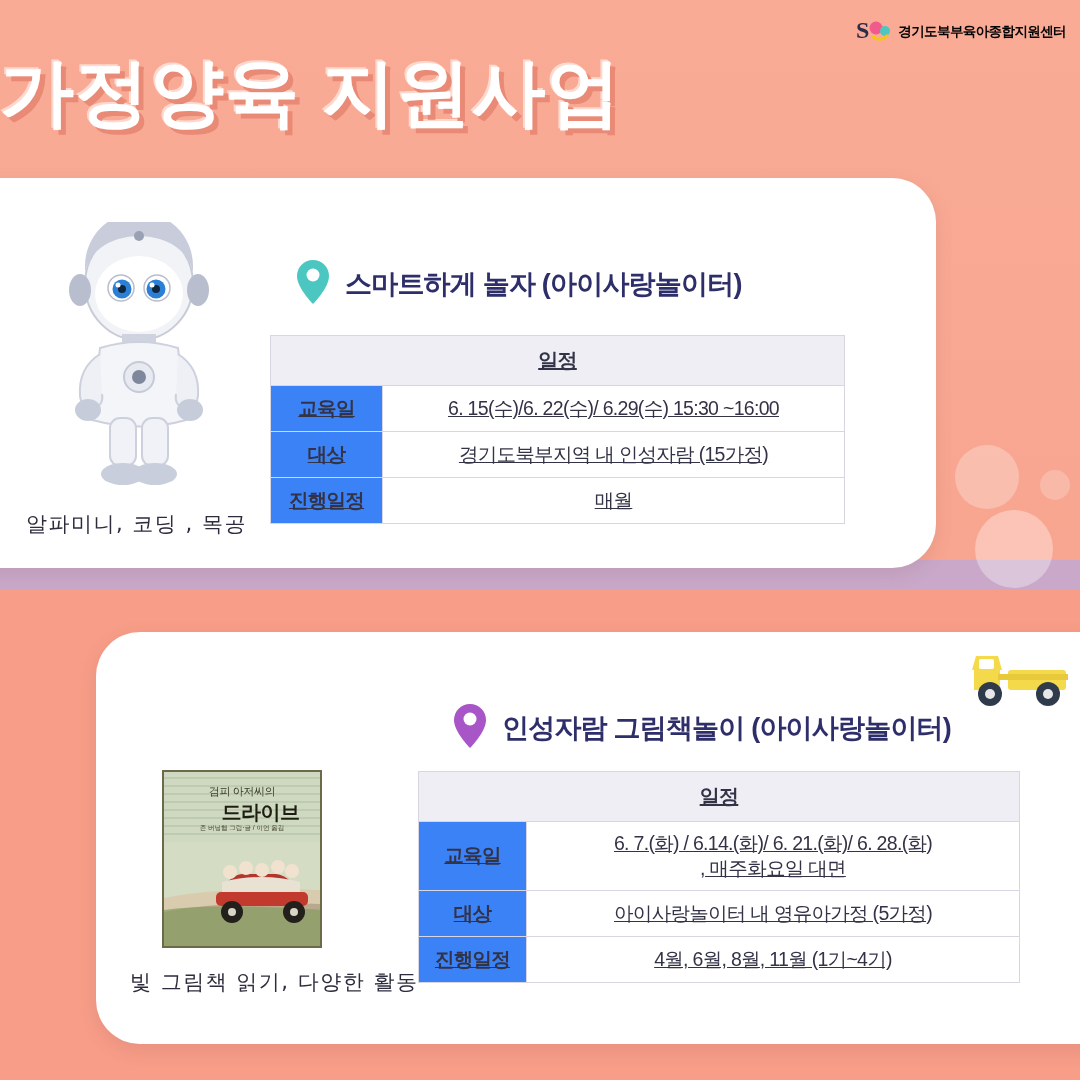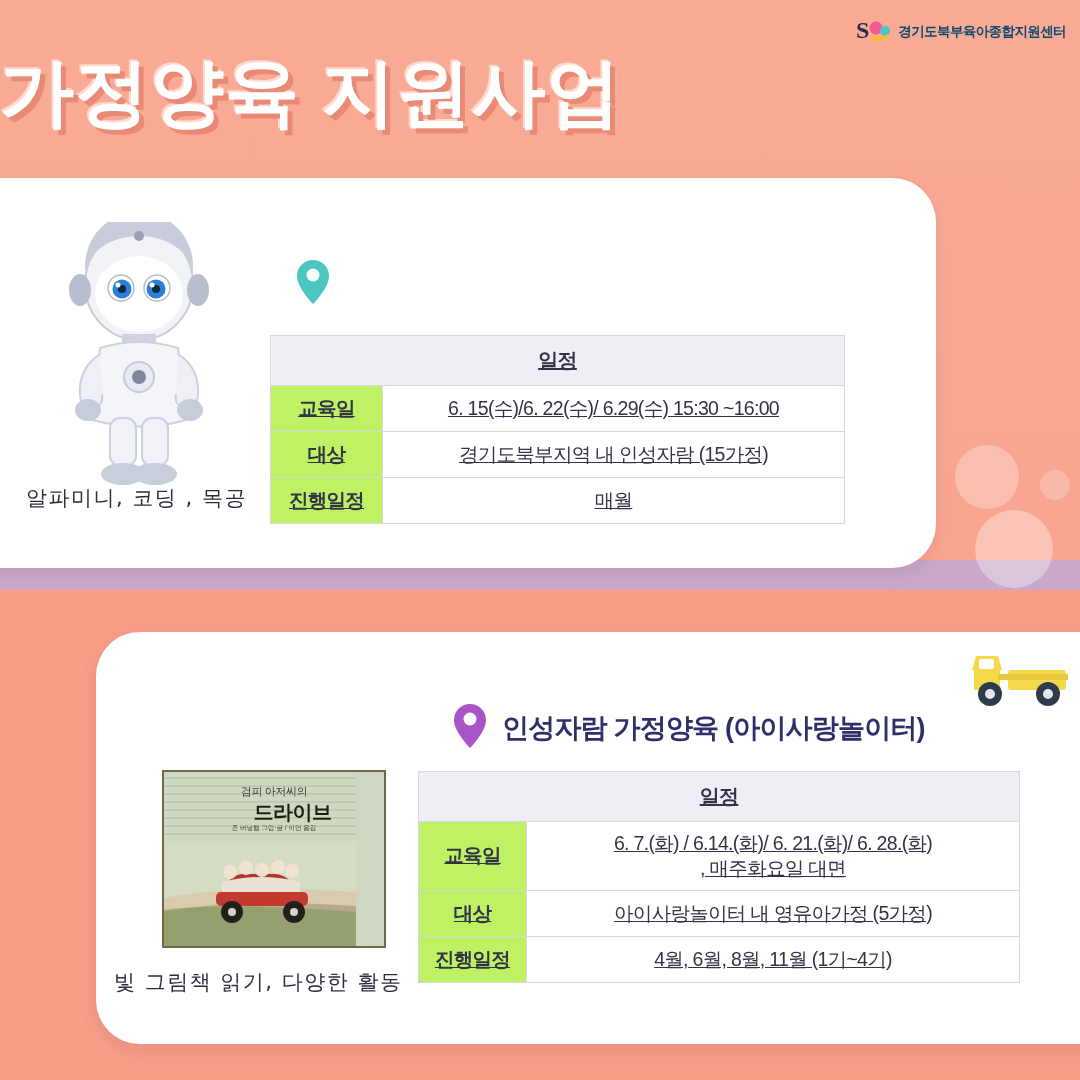--- a/index.html
+++ b/index.html
@@ -53,21 +53,21 @@
     display: flex;
     align-items: center;
     gap: 6px;
   }
   .logo-mark {
     display: block;
   }
   .logo-text {
     font-size: 13.5px;
     font-weight: 700;
-    color: #0c4a6e;
+    color: #000000;
     letter-spacing: -0.6px;
     white-space: nowrap;
   }
 
   .main-title {
     position: absolute;
     top: 44px;
     left: 0; right: 0;
     font-size: 74px;
     font-weight: 900;
@@ -136,53 +136,53 @@
     font-weight: 500;
     text-decoration: underline;
   }
   table th.hdr {
     background: #eeeef4;
     font-weight: 700;
     padding: 11px 0;
     font-size: 20px;
   }
   table td.label {
-    background: #bef264;
+    background: #3b82f6;
     font-weight: 700;
     width: 112px;
     padding: 9px 0;
   }
   table.sched-2 td.label { width: 108px; }
   table td.val {
     padding: 9px 16px;
     line-height: 1.28;
   }
   table .tall { padding: 16px 8px; }
 
   
   .caption {
     position: absolute;
     font-family: "DejaVu Sans", sans-serif;
     font-size: 21px;
     color: #2c2c3d;
     letter-spacing: 1.5px;
     white-space: nowrap;
   }
-  .caption-1 { left: 26px; top: 484px; }
-  .caption-2 { left: 114px; top: 968px; }
+  .caption-1 { left: 26px; top: 510px; }
+  .caption-2 { left: 130px; top: 968px; }
 
   
   .robot { position: absolute; left: 44px; top: 222px; }
 
   
   .book {
     position: absolute;
     left: 162px;
     top: 770px;
-    width: 224px;
+    width: 160px;
     height: 178px;
     border: 2px solid #6d6a4a;
     background: #cfd7c0;
     overflow: hidden;
   }
   .book-inner { position: absolute; inset: 0; }
   .book-title-sm {
     position: absolute;
     left: 0; right: 0; top: 12px;
     text-align: center;
@@ -275,20 +275,21 @@
 
 <div class="caption caption-1">알파미니, 코딩 , 목공</div>
 
 <div class="sec-head sec-head-1">
   <span class="pin">
     <svg width="36" height="48" viewBox="0 0 36 48">
       <path d="M18 2 C9 2 2 9 2 18 C2 30 18 46 18 46 C18 46 34 30 34 18 C34 9 27 2 18 2 Z" fill="#4cc6c1"></path>
       <circle cx="18" cy="17" r="6.5" fill="#ffffff"></circle>
     </svg>
   </span>
+  <span class="sec-title">스마트하게 놀자 (아이사랑놀이터)</span>
 </div>
 
 <table class="sched-1">
   <tbody>
       <tr>
     <th class="hdr" colspan="2">일정</th>
   </tr>
   <tr>
     <td class="label">교육일</td>
     <td class="val">6. 15(수)/6. 22(수)/ 6.29(수) 15:30 ~16:00</td>
@@ -356,21 +357,21 @@
 
 <div class="caption caption-2">빛 그림책 읽기, 다양한 활동</div>
 
 <div class="sec-head sec-head-2">
   <span class="pin">
     <svg width="36" height="48" viewBox="0 0 36 48">
       <path d="M18 2 C9 2 2 9 2 18 C2 30 18 46 18 46 C18 46 34 30 34 18 C34 9 27 2 18 2 Z" fill="#a855c8"></path>
       <circle cx="18" cy="17" r="6.5" fill="#ffffff"></circle>
     </svg>
   </span>
-  <span class="sec-title">인성자람 가정양육 (아이사랑놀이터)</span>
+  <span class="sec-title">인성자람 그림책놀이 (아이사랑놀이터)</span>
 </div>
 
 <table class="sched-2">
   <tbody>
       <tr>
     <th class="hdr" colspan="2">일정</th>
   </tr>
   <tr>
     <td class="label">교육일</td>
     <td class="val" style="white-space:pre-line">6. 7.(화) / 6.14.(화)/ 6. 21.(화)/ 6. 28.(화)

